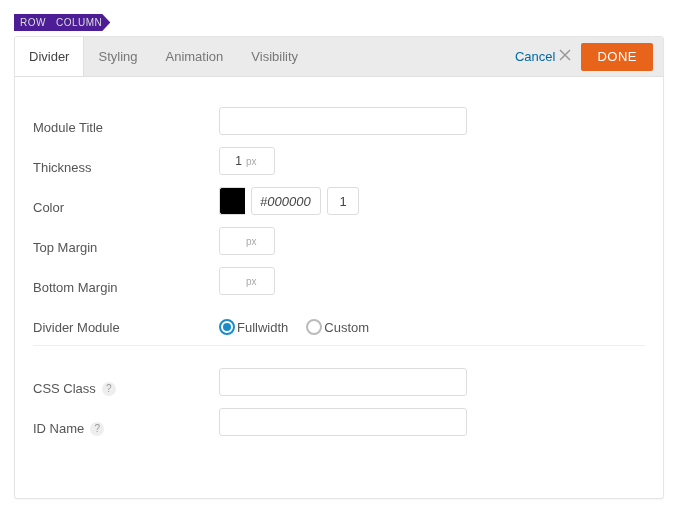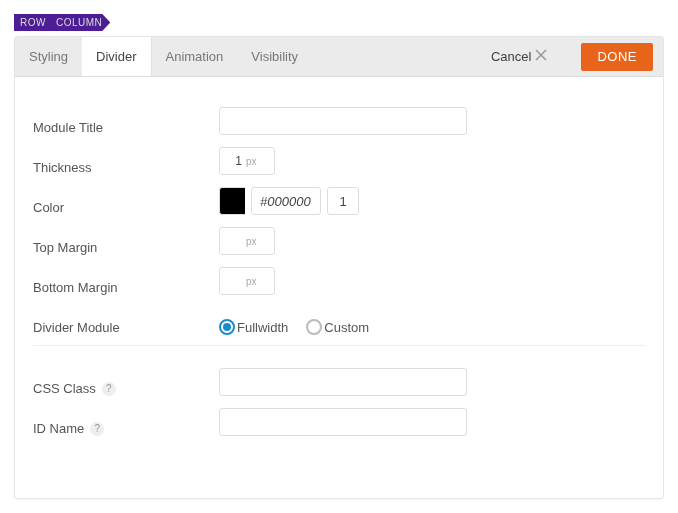--- a/index.html
+++ b/index.html
@@ -58,38 +58,37 @@
   .tab.active {
     background: #fff;
     color: #444;
     border-right: 1px solid #e0e0e0;
   }
   .tabbar .spacer { flex: 1; }
   .cancel {
     display: flex;
     align-items: center;
     gap: 4px;
-    color: #404040;
+    color: #0369a1;
     font-size: 13px;
     padding: 0 10px;
     cursor: pointer;
   }
   .cancel svg { width: 12px; height: 12px; }
   .done-btn {
     background: #e8641b;
     color: #fff;
     border: none;
     padding: 0 16px;
     height: 28px;
     margin-right: 10px;
     border-radius: 2px;
     font-size: 13px;
     cursor: pointer;
     letter-spacing: 0.5px;
-    margin-left: 24px;
   }
 
   .form {
     padding: 18px 18px;
   }
   .row {
     display: flex;
     align-items: flex-end;
     min-height: 40px;
   }
@@ -249,22 +248,22 @@
 </head>
 <body>
 
 <div class="breadcrumb">
   <span>ROW</span>
   <span>COLUMN</span>
 </div>
 
 <div class="panel">
   <div class="tabbar">
+    <div class="tab active">Divider</div>
     <div class="tab">Styling</div>
-    <div class="tab active">Divider</div>
     <div class="tab">Animation</div>
     <div class="tab">Visibility</div>
     <div class="spacer"></div>
     <div class="cancel">
       <span>Cancel</span>
       <span>
         <svg viewBox="0 0 12 12">
             <path d="M1 1 L11 11 M11 1 L1 11" stroke="#999" stroke-width="1.5" fill="none"></path>
           </svg>
       </span>

